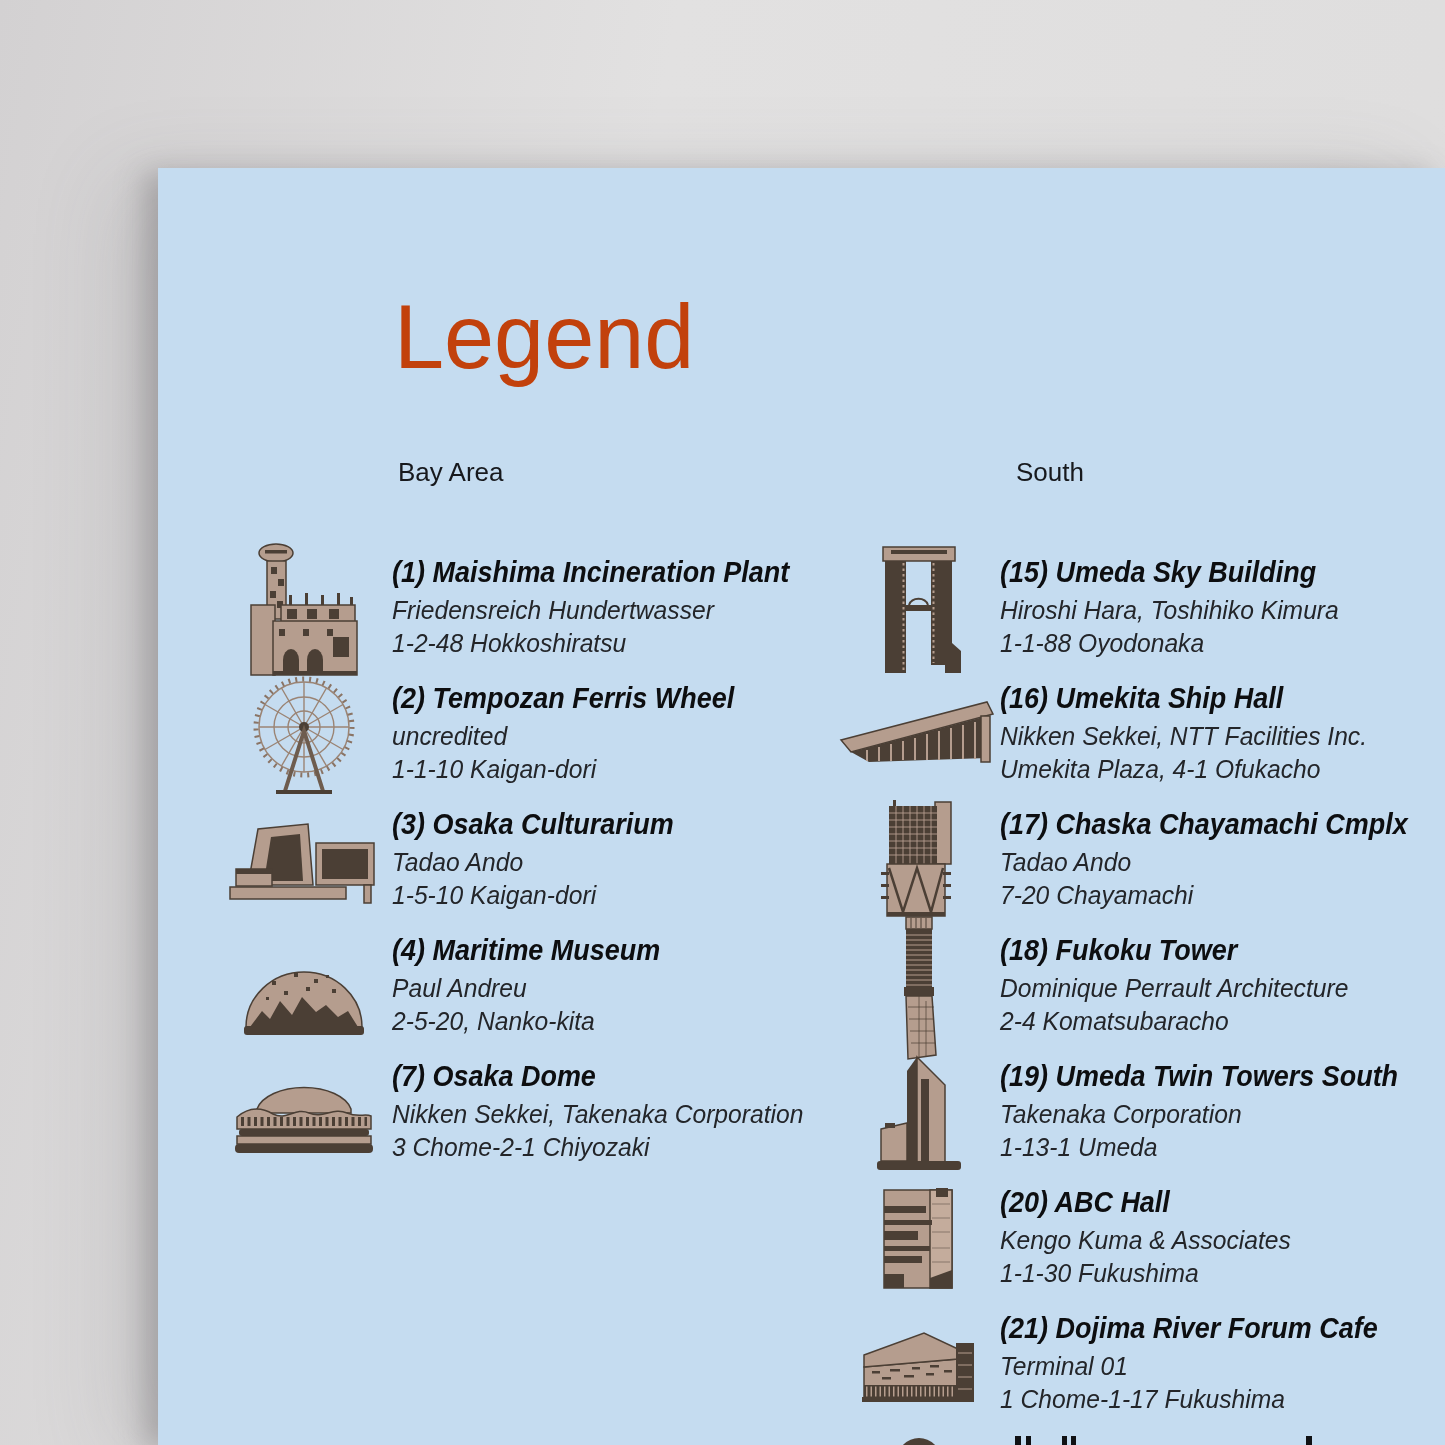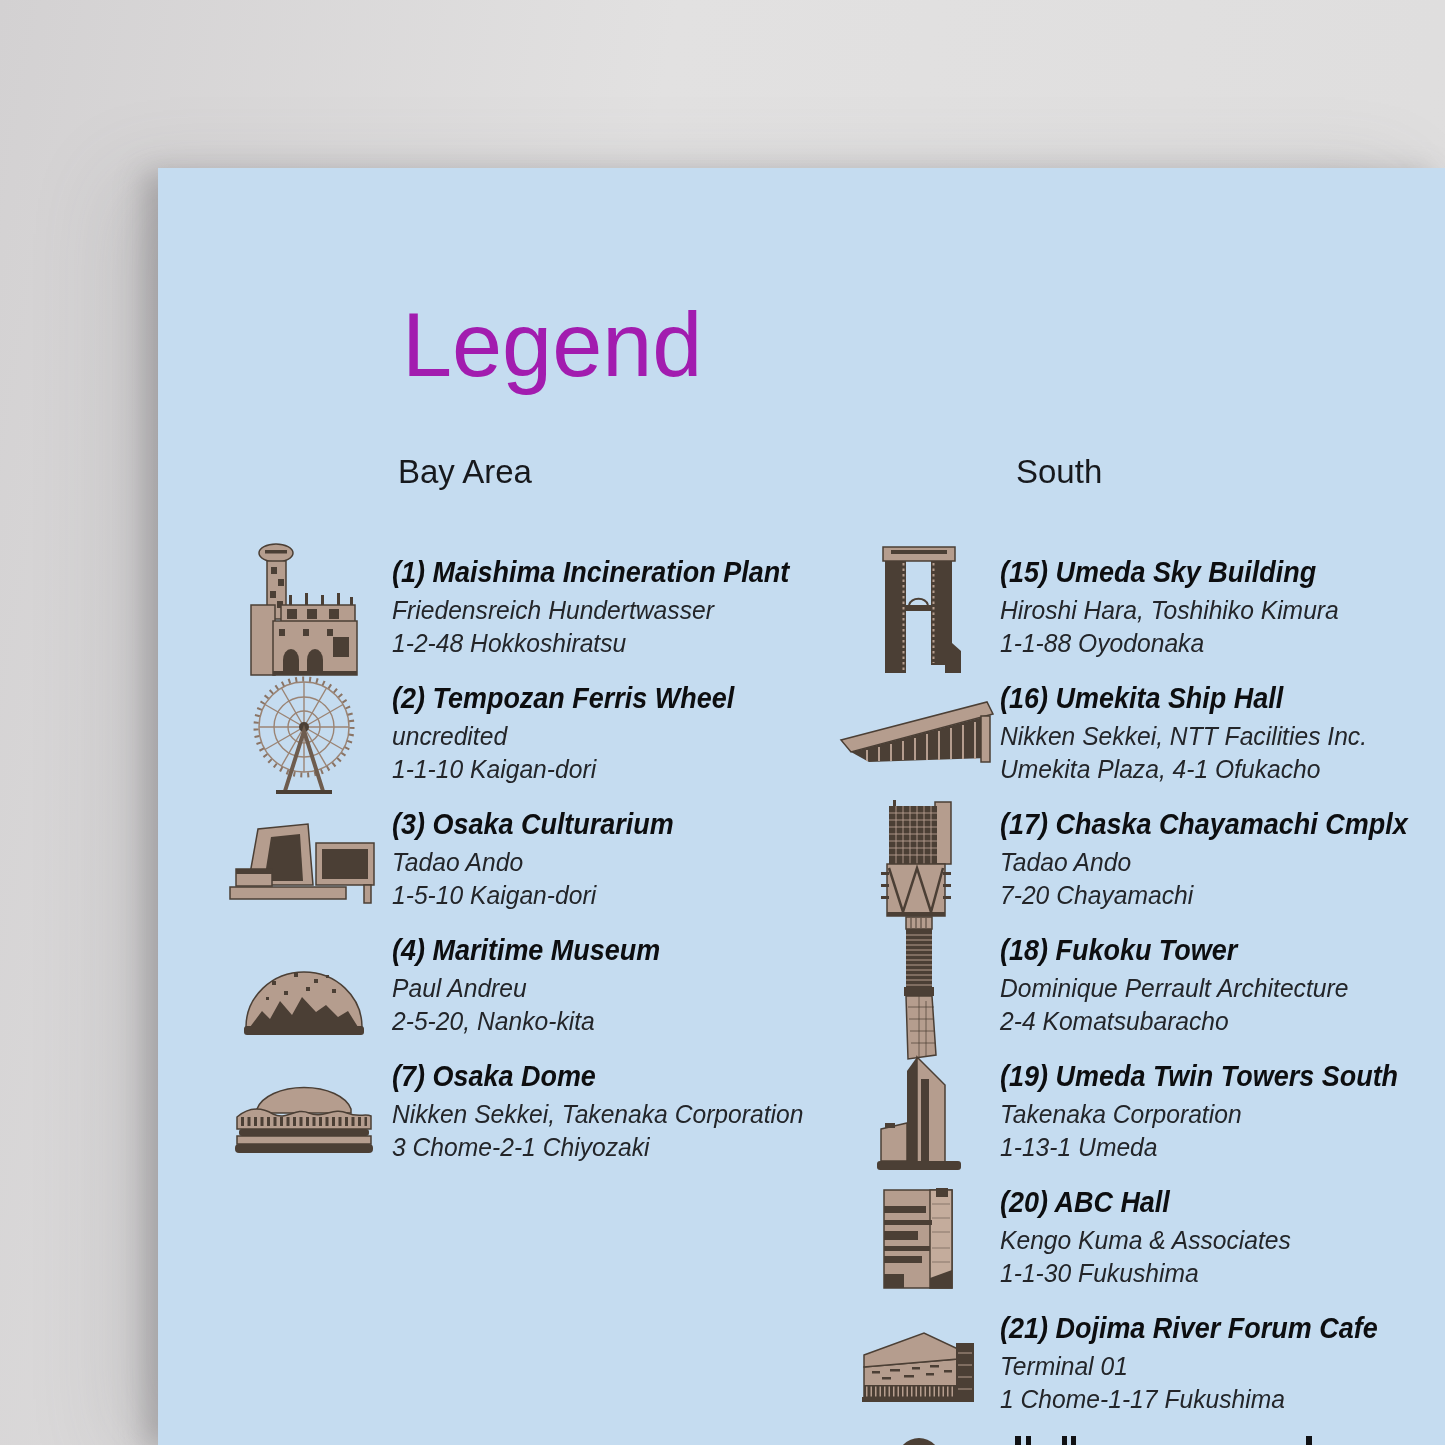--- a/index.html
+++ b/index.html
@@ -7,25 +7,25 @@
     width:1445px;height:1445px;overflow:hidden;position:relative;
     font-family:"Liberation Sans","DejaVu Sans",sans-serif;
     background:linear-gradient(100deg,#d3d1d2 0%,#e2e1e1 40%,#dedddd 100%);
   }
   .poster{
     position:absolute;left:158px;top:168px;width:1287px;height:1277px;
     background:#c5dcf0;overflow:hidden;
     box-shadow:-14px 4px 26px rgba(96,94,97,.35),-44px 10px 80px rgba(96,94,97,.16);
   }
   .legend-title{
-    position:absolute;left:232px;top:120px;margin:12px;
-    font-size:90px;line-height:1.0;font-weight:400;color:#a21caf;letter-spacing:0;
+    position:absolute;left:232px;top:120px;margin:4px;
+    font-size:90px;line-height:1.0;font-weight:400;color:#c2410c;letter-spacing:0;
   }
   .col-heading{
-    position:absolute;top:284px;font-size:33px;line-height:40px;font-weight:400;color:#17191d;
+    position:absolute;top:284px;font-size:26px;line-height:40px;font-weight:400;color:#17191d;
   }
   .heading-left{left:240px}
   .heading-right{left:858px}
   .rows{position:absolute;top:384px;}
   .rows-left{left:58px;width:645px;}
   .rows-right{left:680px;width:610px;}
   .row{display:flex;align-items:flex-start;height:126px;font-style:italic;}
   .icon-cell{flex:0 0 176px;height:126px;display:flex;align-items:center;justify-content:center;}
   .rows-right .icon-cell{flex:0 0 162px;}
   .icon-cell svg{margin-top:-10px;}

